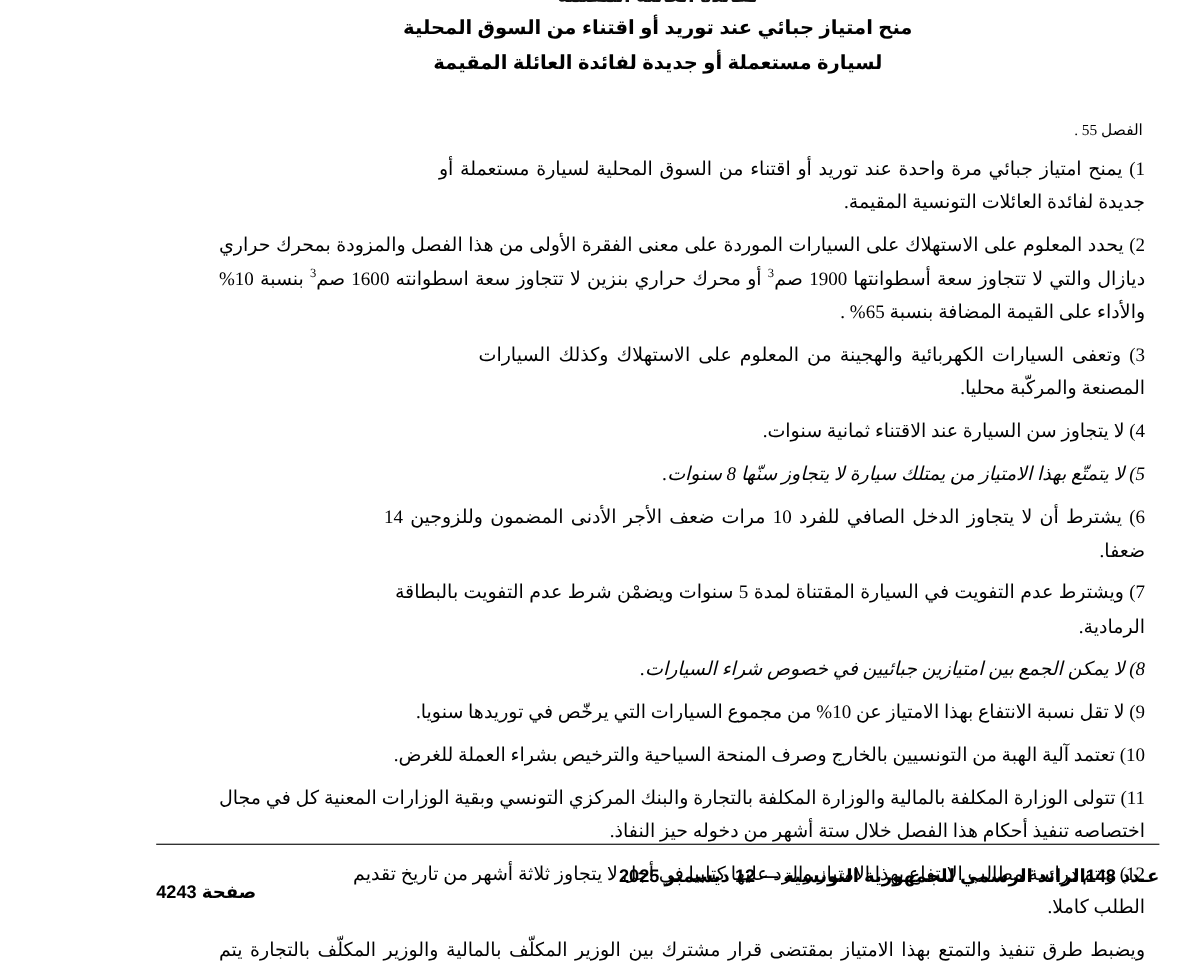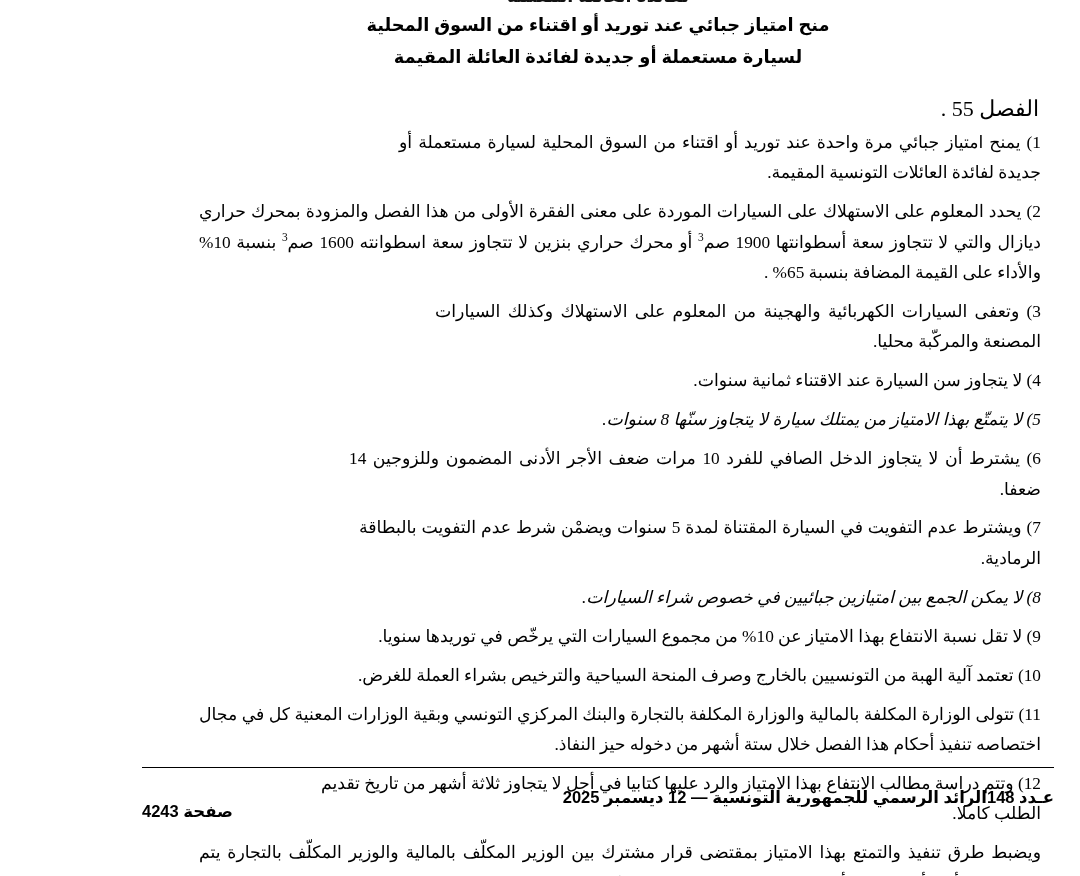--- a/index.html
+++ b/index.html
@@ -58,23 +58,23 @@
     font-family: "Liberation Sans", "DejaVu Sans", sans-serif;
     font-weight: bold;
     font-size: 17.8px;
     line-height: 30px;
     margin: 0;
     margin-top: 2px;
   }
 
   
   .article-label {
-    margin-top: 24px;
+    margin-top: 35px;
     font-family: "Liberation Serif", "DejaVu Serif", serif;
-    font-size: 22px;
+    font-size: 14px;
     line-height: 26px;
     padding-right: 2px;
   }
 
   
   .body-block {
     margin-top: 6px;
     margin-left: 44px;
   }
   p.para {

